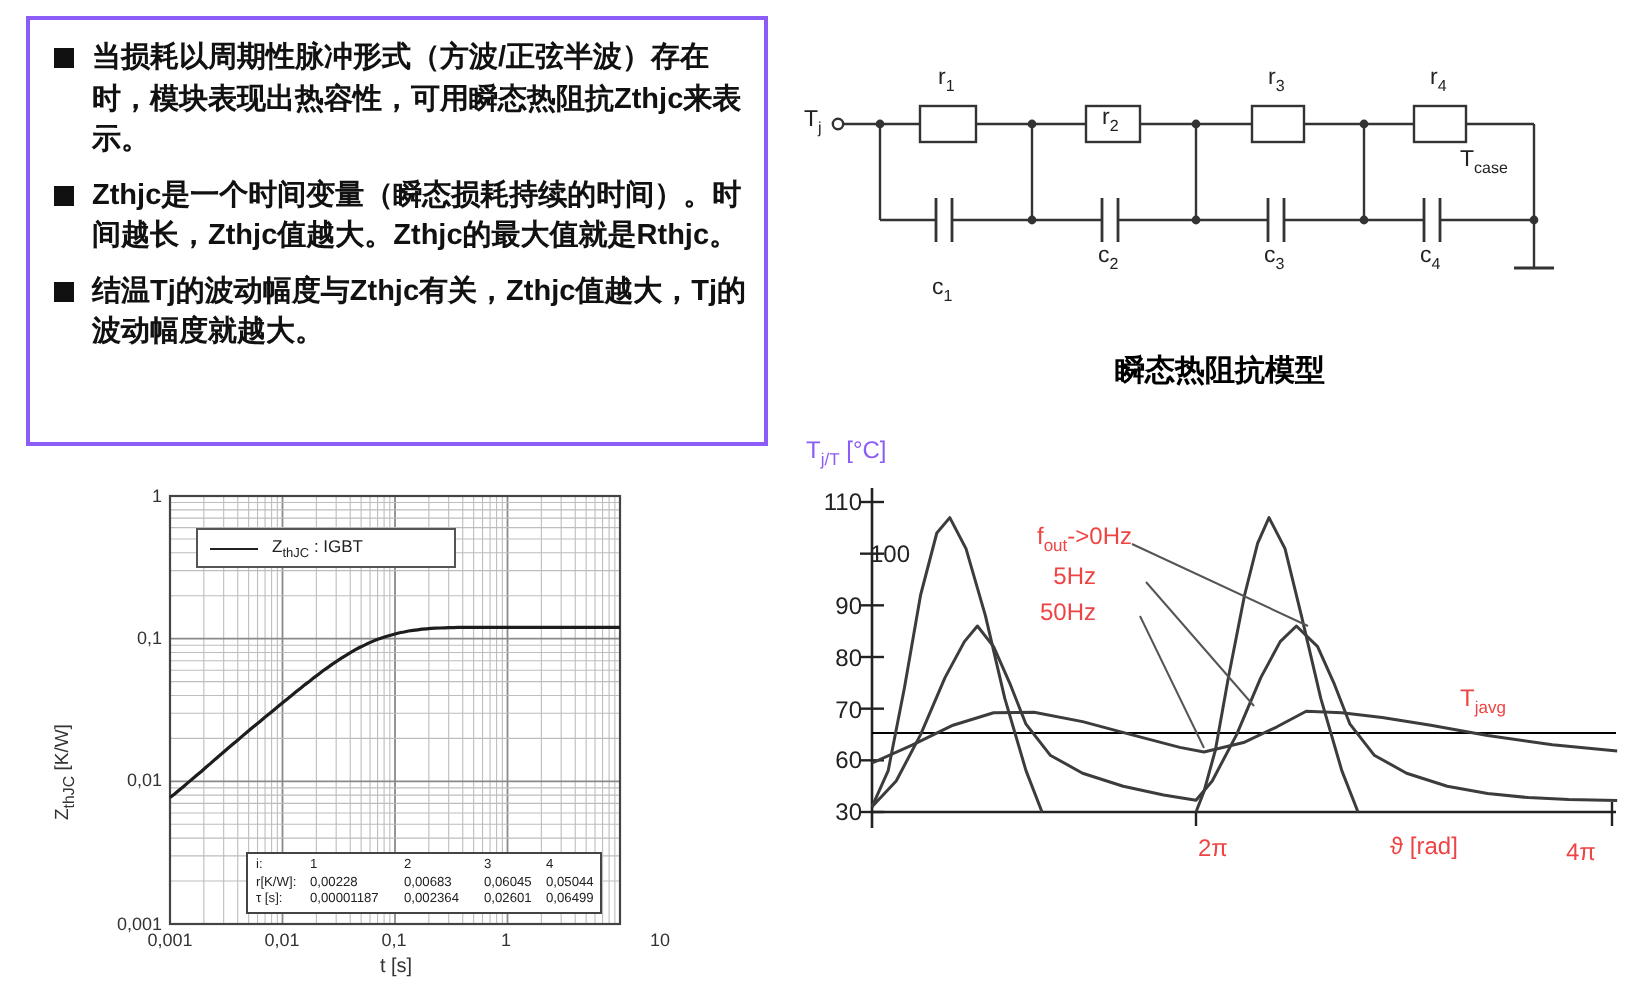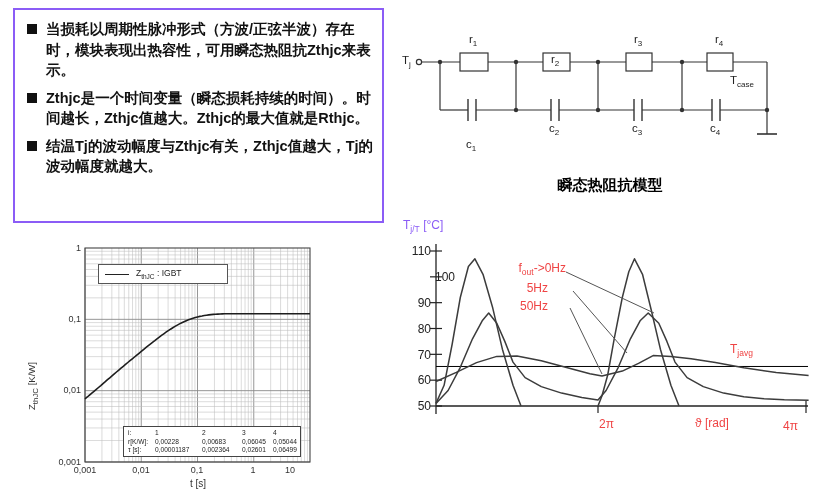--- a/index.html
+++ b/index.html
@@ -193,21 +193,21 @@
 
     <span class="tick" style="left:29px;top:5px;width:34px;text-align:right;">1</span>
     <span class="tick" style="left:29px;top:76px;width:34px;text-align:right;">0,1</span>
     <span class="tick" style="left:29px;top:147px;width:34px;text-align:right;">0,01</span>
     <span class="tick" style="left:29px;top:219px;width:34px;text-align:right;">0,001</span>
 
     <span class="tick" style="left:42px;top:227px;width:50px;text-align:center;">0,001</span>
     <span class="tick" style="left:98px;top:227px;width:50px;text-align:center;">0,01</span>
     <span class="tick" style="left:154px;top:227px;width:50px;text-align:center;">0,1</span>
     <span class="tick" style="left:210px;top:227px;width:50px;text-align:center;">1</span>
-    <span class="tick" style="left:267px;top:227px;width:50px;text-align:left;">10</span>
+    <span class="tick" style="left:267px;top:227px;width:50px;text-align:right;">10</span>
     <div id="zth-xlabel" class="abs">t [s]</div>
 
     <div id="zth-table" class="abs">
       <div class="trow">
         <span>i:</span>
         <span>1</span>
         <span>2</span>
         <span>3</span>
         <span>4</span>
       </div>
@@ -250,21 +250,21 @@
         <line x1="170" y1="73" x2="224" y2="135" stroke="#555" stroke-width="1"></line>
         <line x1="167" y1="90" x2="199" y2="156" stroke="#555" stroke-width="1"></line>
       </svg>
     <div id="tj-ylabel" class="abs"><span>T</span><sub>j/T</sub><span> [°C]</span></div>
     <span class="rtick" style="left:2px;top:26px;">110</span>
     <span class="rtick" style="left:14px;top:52px;margin-left:12px;">100</span>
     <span class="rtick" style="left:2px;top:78px;">90</span>
     <span class="rtick" style="left:2px;top:104px;">80</span>
     <span class="rtick" style="left:2px;top:130px;">70</span>
     <span class="rtick" style="left:2px;top:155px;">60</span>
-    <span class="rtick" style="left:2px;top:181px;">50</span>
+    <span class="rtick" style="left:2px;top:181px;">30</span>
     <span class="rlab" style="left:196px;top:199px;">2π</span>
     <span class="rlab" style="left:292px;top:198px;">ϑ [rad]</span>
     <span class="rlab" style="left:380px;top:201px;">4π</span>
     <span class="rlab" style="left:75px;top:43px;width:88px;text-align:right;"><span>f</span><sub>out</sub><span>-&gt;0Hz</span></span>
     <span class="rlab" style="left:75px;top:63px;width:70px;text-align:right;">5Hz</span>
     <span class="rlab" style="left:75px;top:81px;width:70px;text-align:right;">50Hz</span>
     <span class="rlab" style="left:327px;top:124px;"><span>T</span><sub>javg</sub></span>
   </div>
 
 

